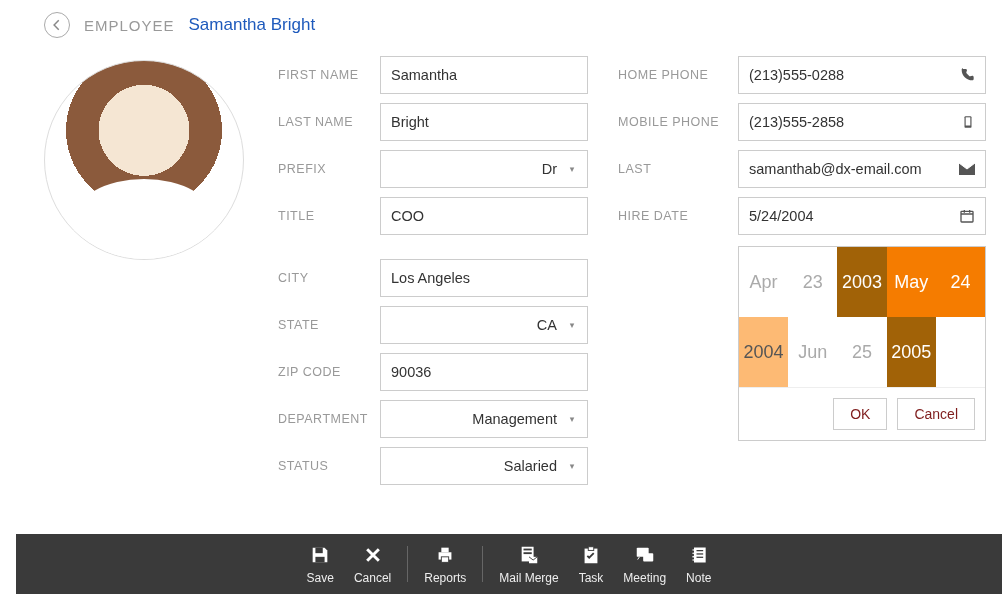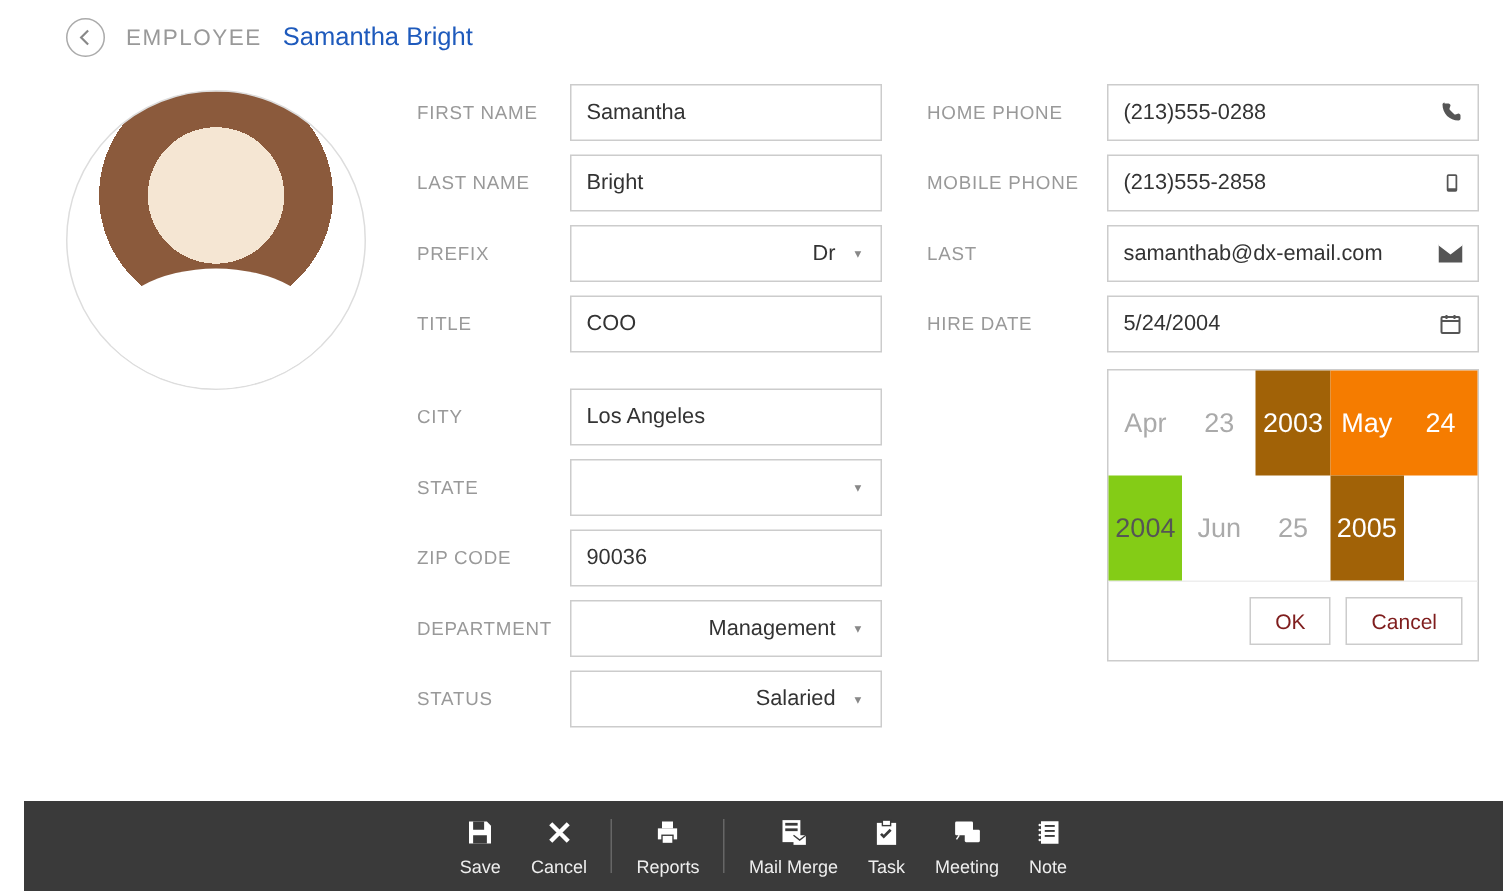--- a/index.html
+++ b/index.html
@@ -25,21 +25,21 @@
   .field-dd { justify-content: flex-end; gap: 10px; }
   .field-dd .field-text { text-align: right; flex: 1; }
   .dd-arrow { color: #888; font-size: 9px; width: 10px; text-align: center; }
   .field-icon { color: #555; margin-left: 8px; display:flex; align-items:center; }
   
   .date-picker { border: 1px solid #ccc; margin-left: 120px; margin-top: 2px; width: 248px; }
   .dp-grid { display: grid; grid-template-columns: 1fr 1fr 1fr 1fr 1fr; }
   .dp-cell { height: 70px; display: flex; align-items: center; justify-content: center; font-size: 18px; color: #aaa; border: none; }
   .dp-cell.sel { background: #f57c00; color: #fff; }
   .dp-cell.year { background: #a16207; color: #fff; }
-  .dp-cell.year.cur { background: #84cc16; color: #555; }
+  .dp-cell.year.cur { background: #fdba74; color: #555; }
   .dp-footer { display: flex; justify-content: flex-end; gap: 10px; padding: 10px; border-top: 1px solid #eee; }
   .dp-btn { border: 1px solid #ccc; background: #fff; padding: 7px 16px; font-size: 14px; cursor: pointer; color: #7f1d1d; }
   
   .toolbar { position: absolute; bottom: 0; left: 16px; right: 0; height: 60px; background: #3a3a3a; display: flex; align-items: center; justify-content: center; gap: 0; color: #fff; }
   .tb-item { display: flex; flex-direction: column; align-items: center; justify-content: center; cursor: pointer; padding: 0 10px; gap: 4px; }
   .tb-icon { height: 24px; display: flex; align-items: center; justify-content: center; }
   .tb-label { font-size: 12px; color: #eee; }
   .tb-sep { width: 1px; height: 36px; background: #666; margin: 0 6px; }
   svg { display: block; }
 </style>
@@ -90,20 +90,21 @@
     <div style="height:6px"></div>
     <div class="form-row">
         <span class="form-label">CITY</span>
         <div class="field">
           <span class="field-text">Los Angeles</span>
         </div>
       </div>
     <div class="form-row">
         <span class="form-label">STATE</span>
         <div class="field field-dd">
+          <span class="field-text">CA</span>
           <span class="dd-arrow">▾</span>
         </div>
       </div>
     <div class="form-row">
         <span class="form-label">ZIP CODE</span>
         <div class="field">
           <span class="field-text">90036</span>
         </div>
       </div>
     <div class="form-row">

